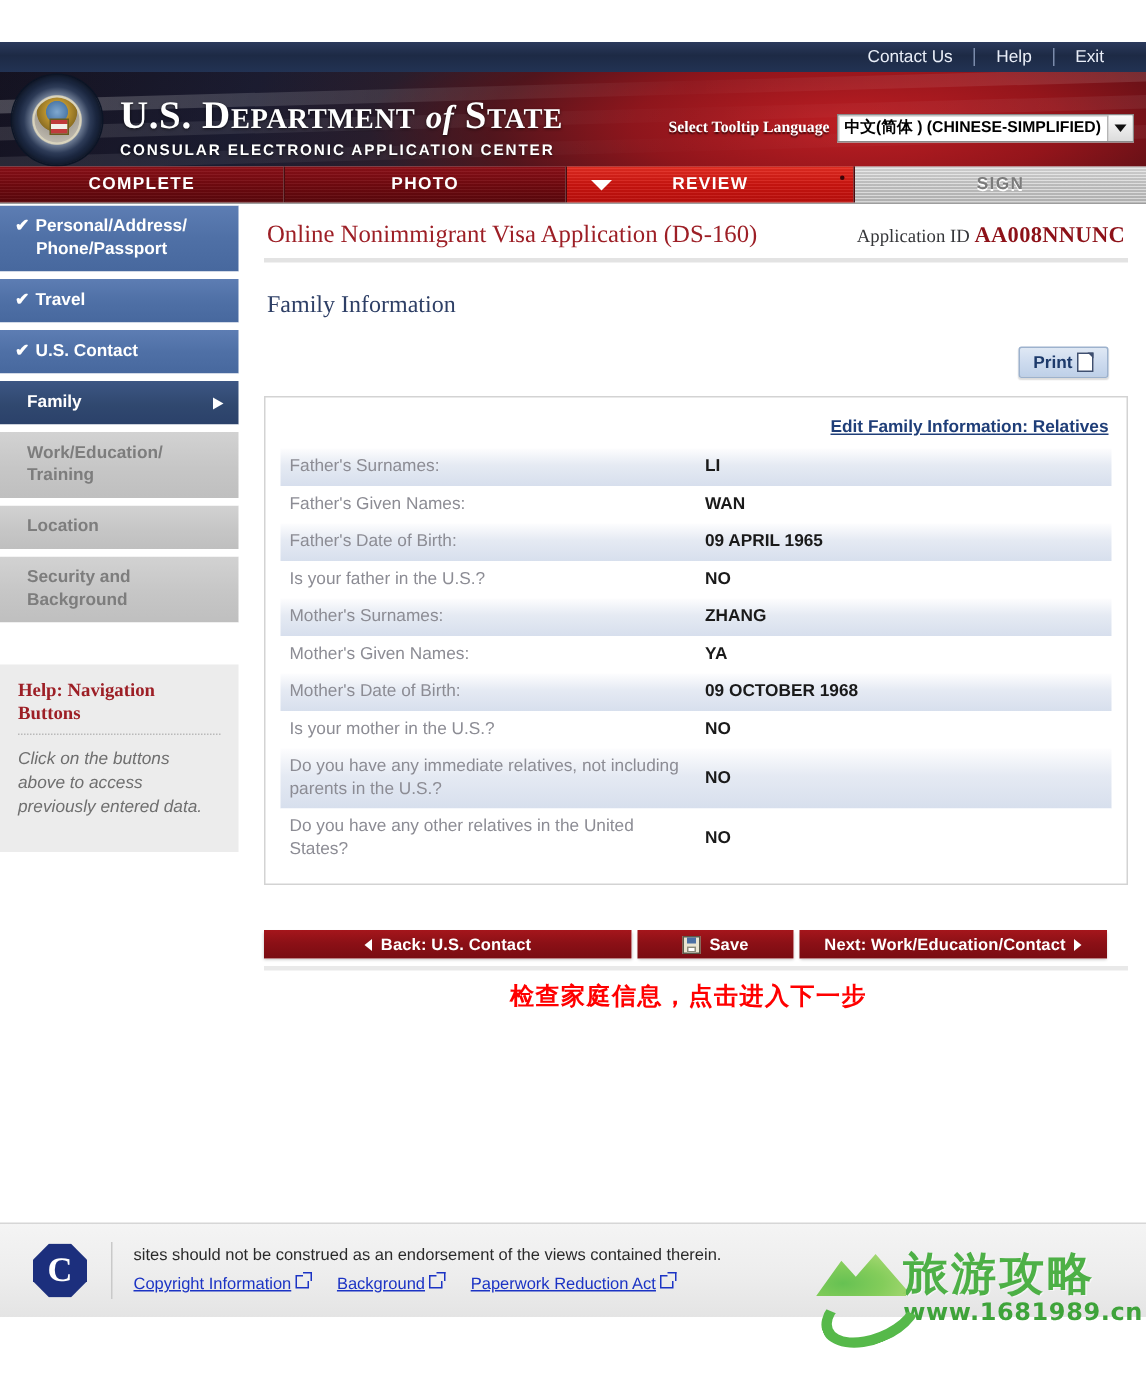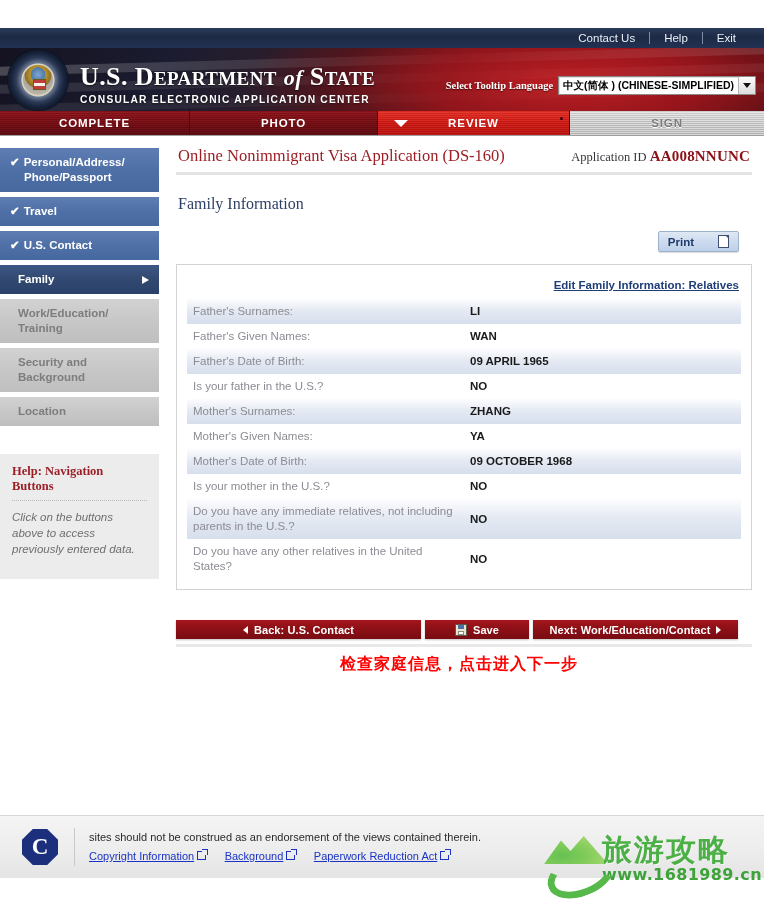--- a/index.html
+++ b/index.html
@@ -223,21 +223,21 @@
     background: #3a0608;
   }
 
   
   .body-row { display: flex; align-items: flex-start; }
 
   
   .sidebar {
     width: 159px;
     flex: 0 0 159px;
-    padding-top: 11px;
+    padding-top: 0;
     box-sizing: border-box;
   }
   .nav-item {
     position: relative;
     color: #ffffff;
     font-size: 11.5px;
     font-weight: bold;
     line-height: 15px;
     padding: 7px 8px 7px 10px;
     margin-bottom: 3px;
@@ -329,21 +329,21 @@
   }
   .print-row {
     display: flex;
     justify-content: flex-end;
     margin-top: 18px;
     padding-right: 13px;
   }
   .print-btn {
     display: flex;
     align-items: center;
-    gap: 24px;
+    gap: 3px;
     background: linear-gradient(to bottom, #dfe8f4 0%, #cfdcef 45%, #bed0e8 100%);
     border: 1px solid #9db2cd;
     border-radius: 2px;
     padding: 3px 9px;
     font-size: 11.5px;
     font-weight: bold;
     color: #1d3a6b;
     box-shadow: 0 1px 1px rgba(0,0,0,0.14);
     cursor: pointer;
   }
@@ -662,26 +662,26 @@
         <span>Family</span>
         <span class="arrow"></span>
       </div>
 
       <div class="nav-item disabled">
         <span>Work/Education/</span><br>
         <span>Training</span>
       </div>
 
       <div class="nav-item disabled">
+        <span>Location</span>
+      </div>
+
+      <div class="nav-item disabled">
         <span>Security and</span><br>
         <span>Background</span>
-      </div>
-
-      <div class="nav-item disabled">
-        <span>Location</span>
       </div>
 
       <div class="help-box">
         <div class="help-title">Help: Navigation Buttons</div>
         <div class="help-text">Click on the buttons above to access previously entered data.</div>
       </div>
     </div>
 
     <div class="main">
 

